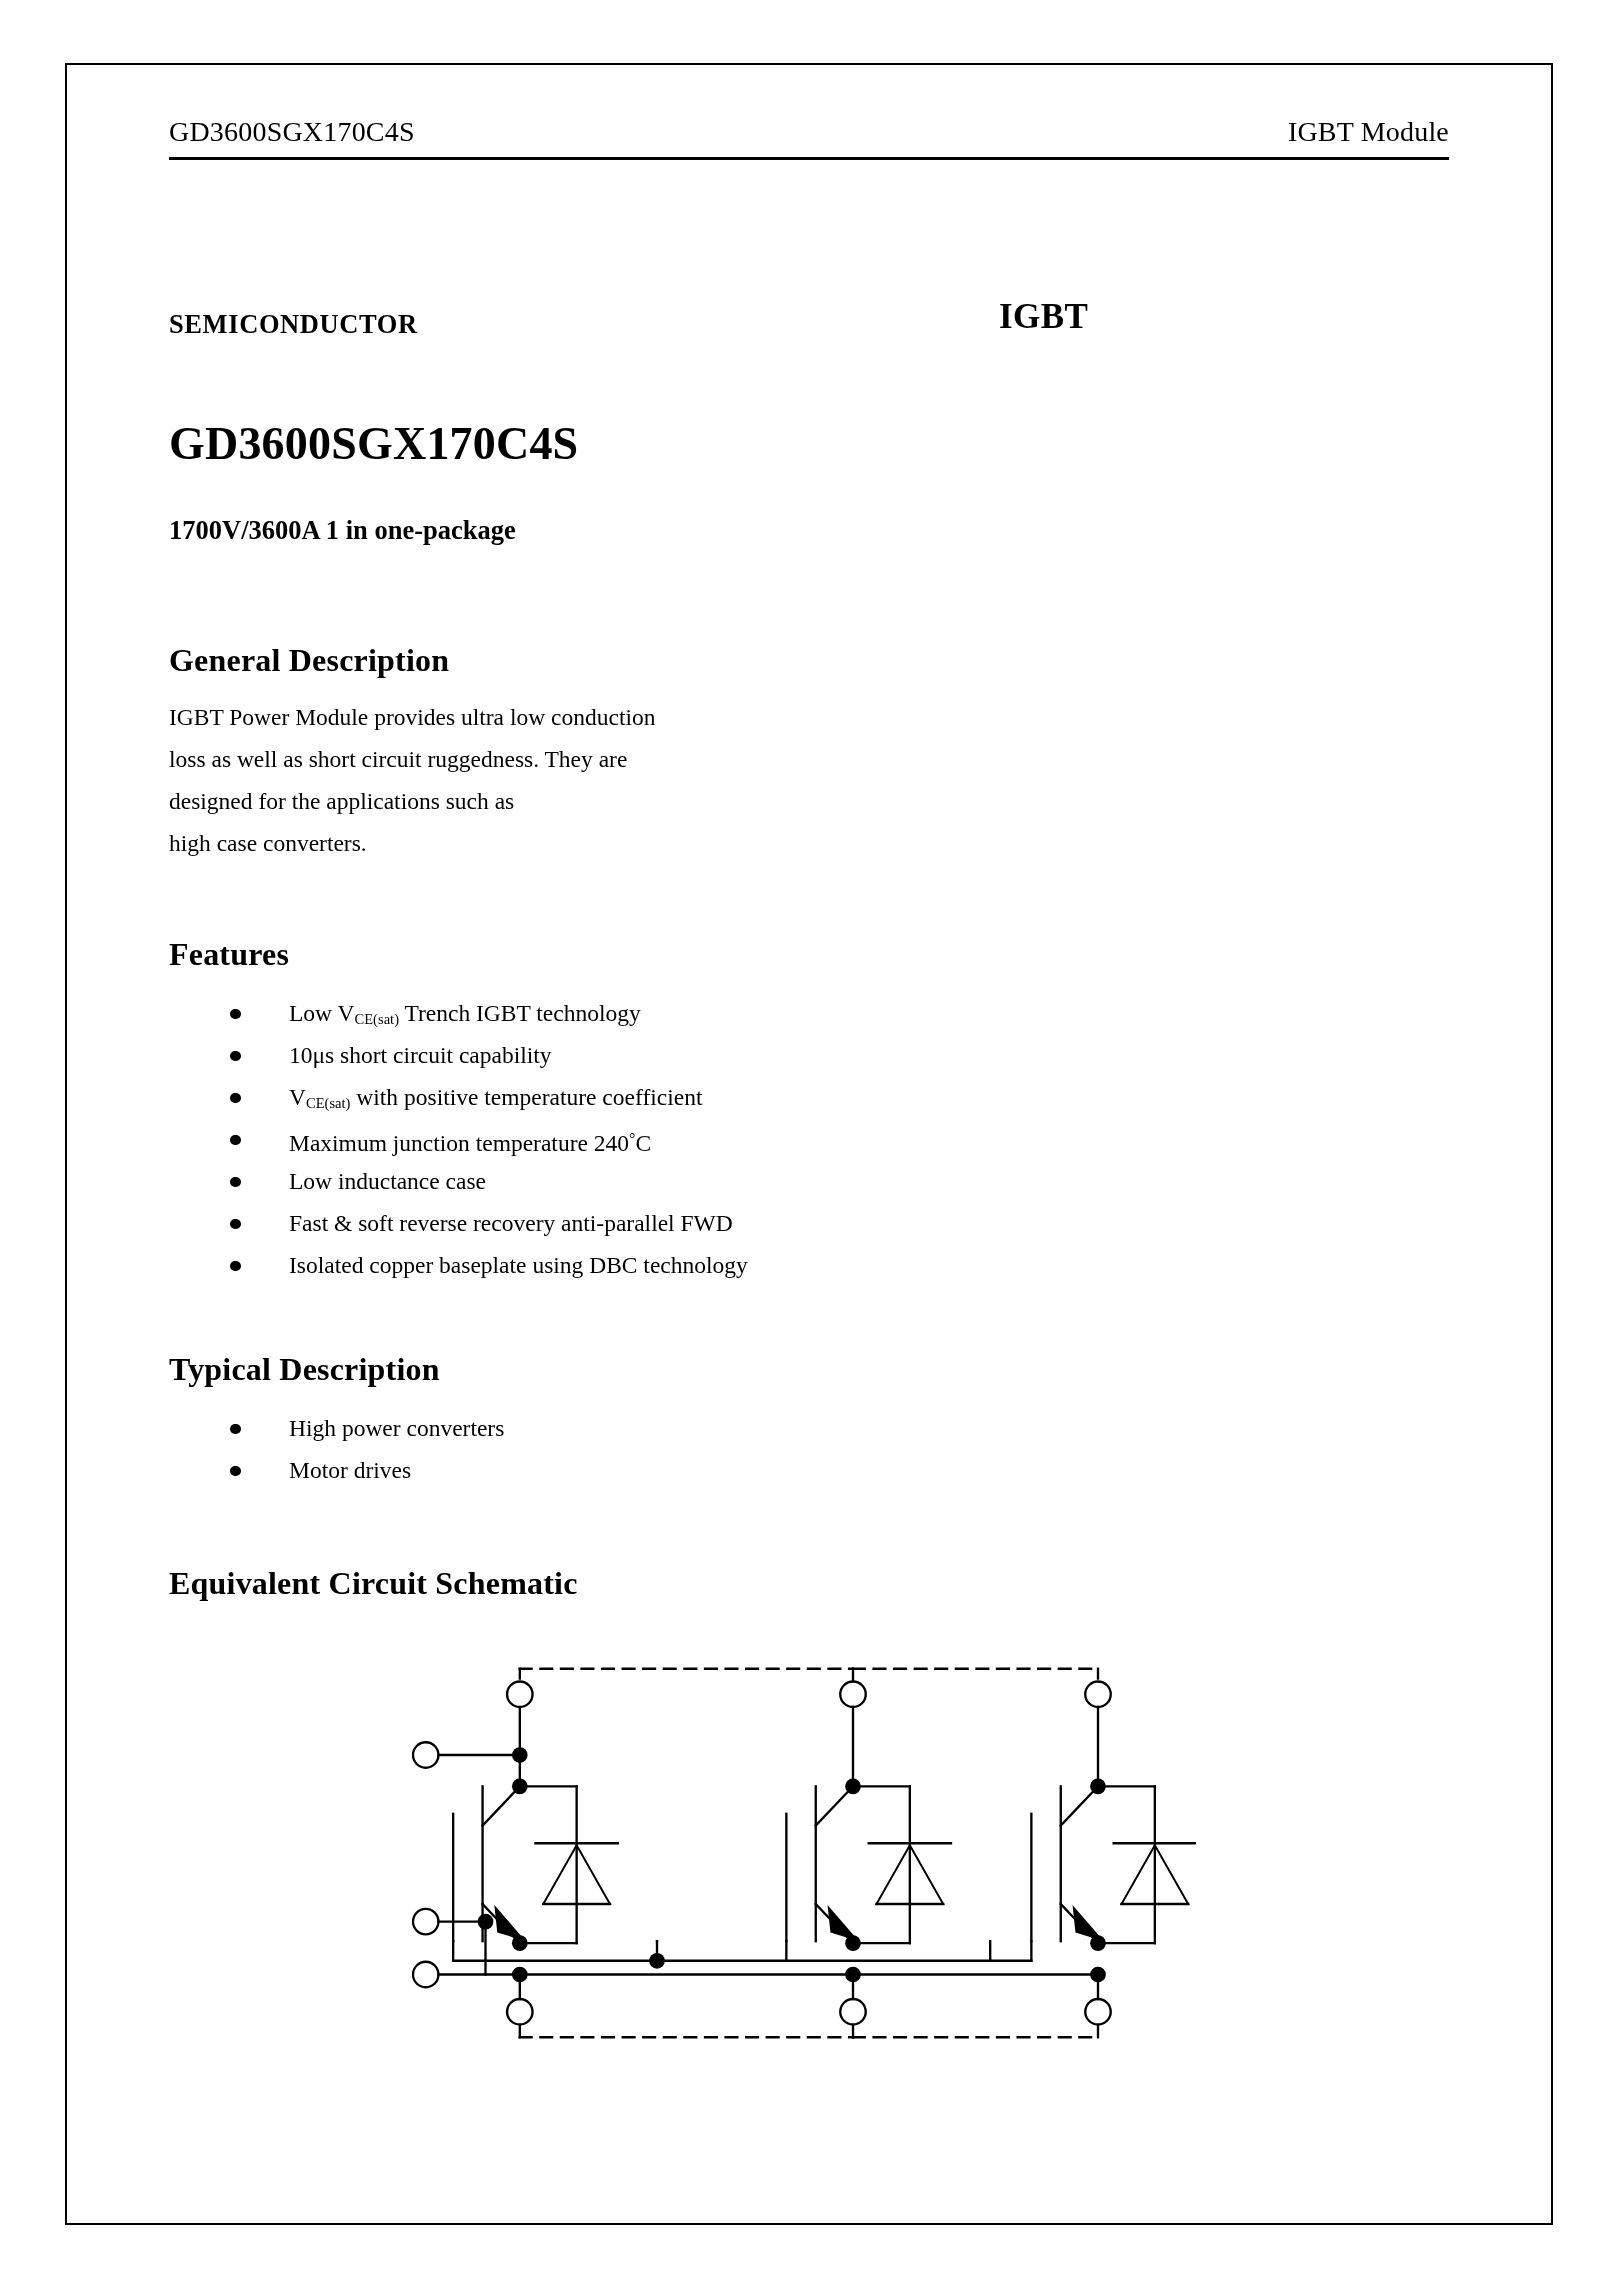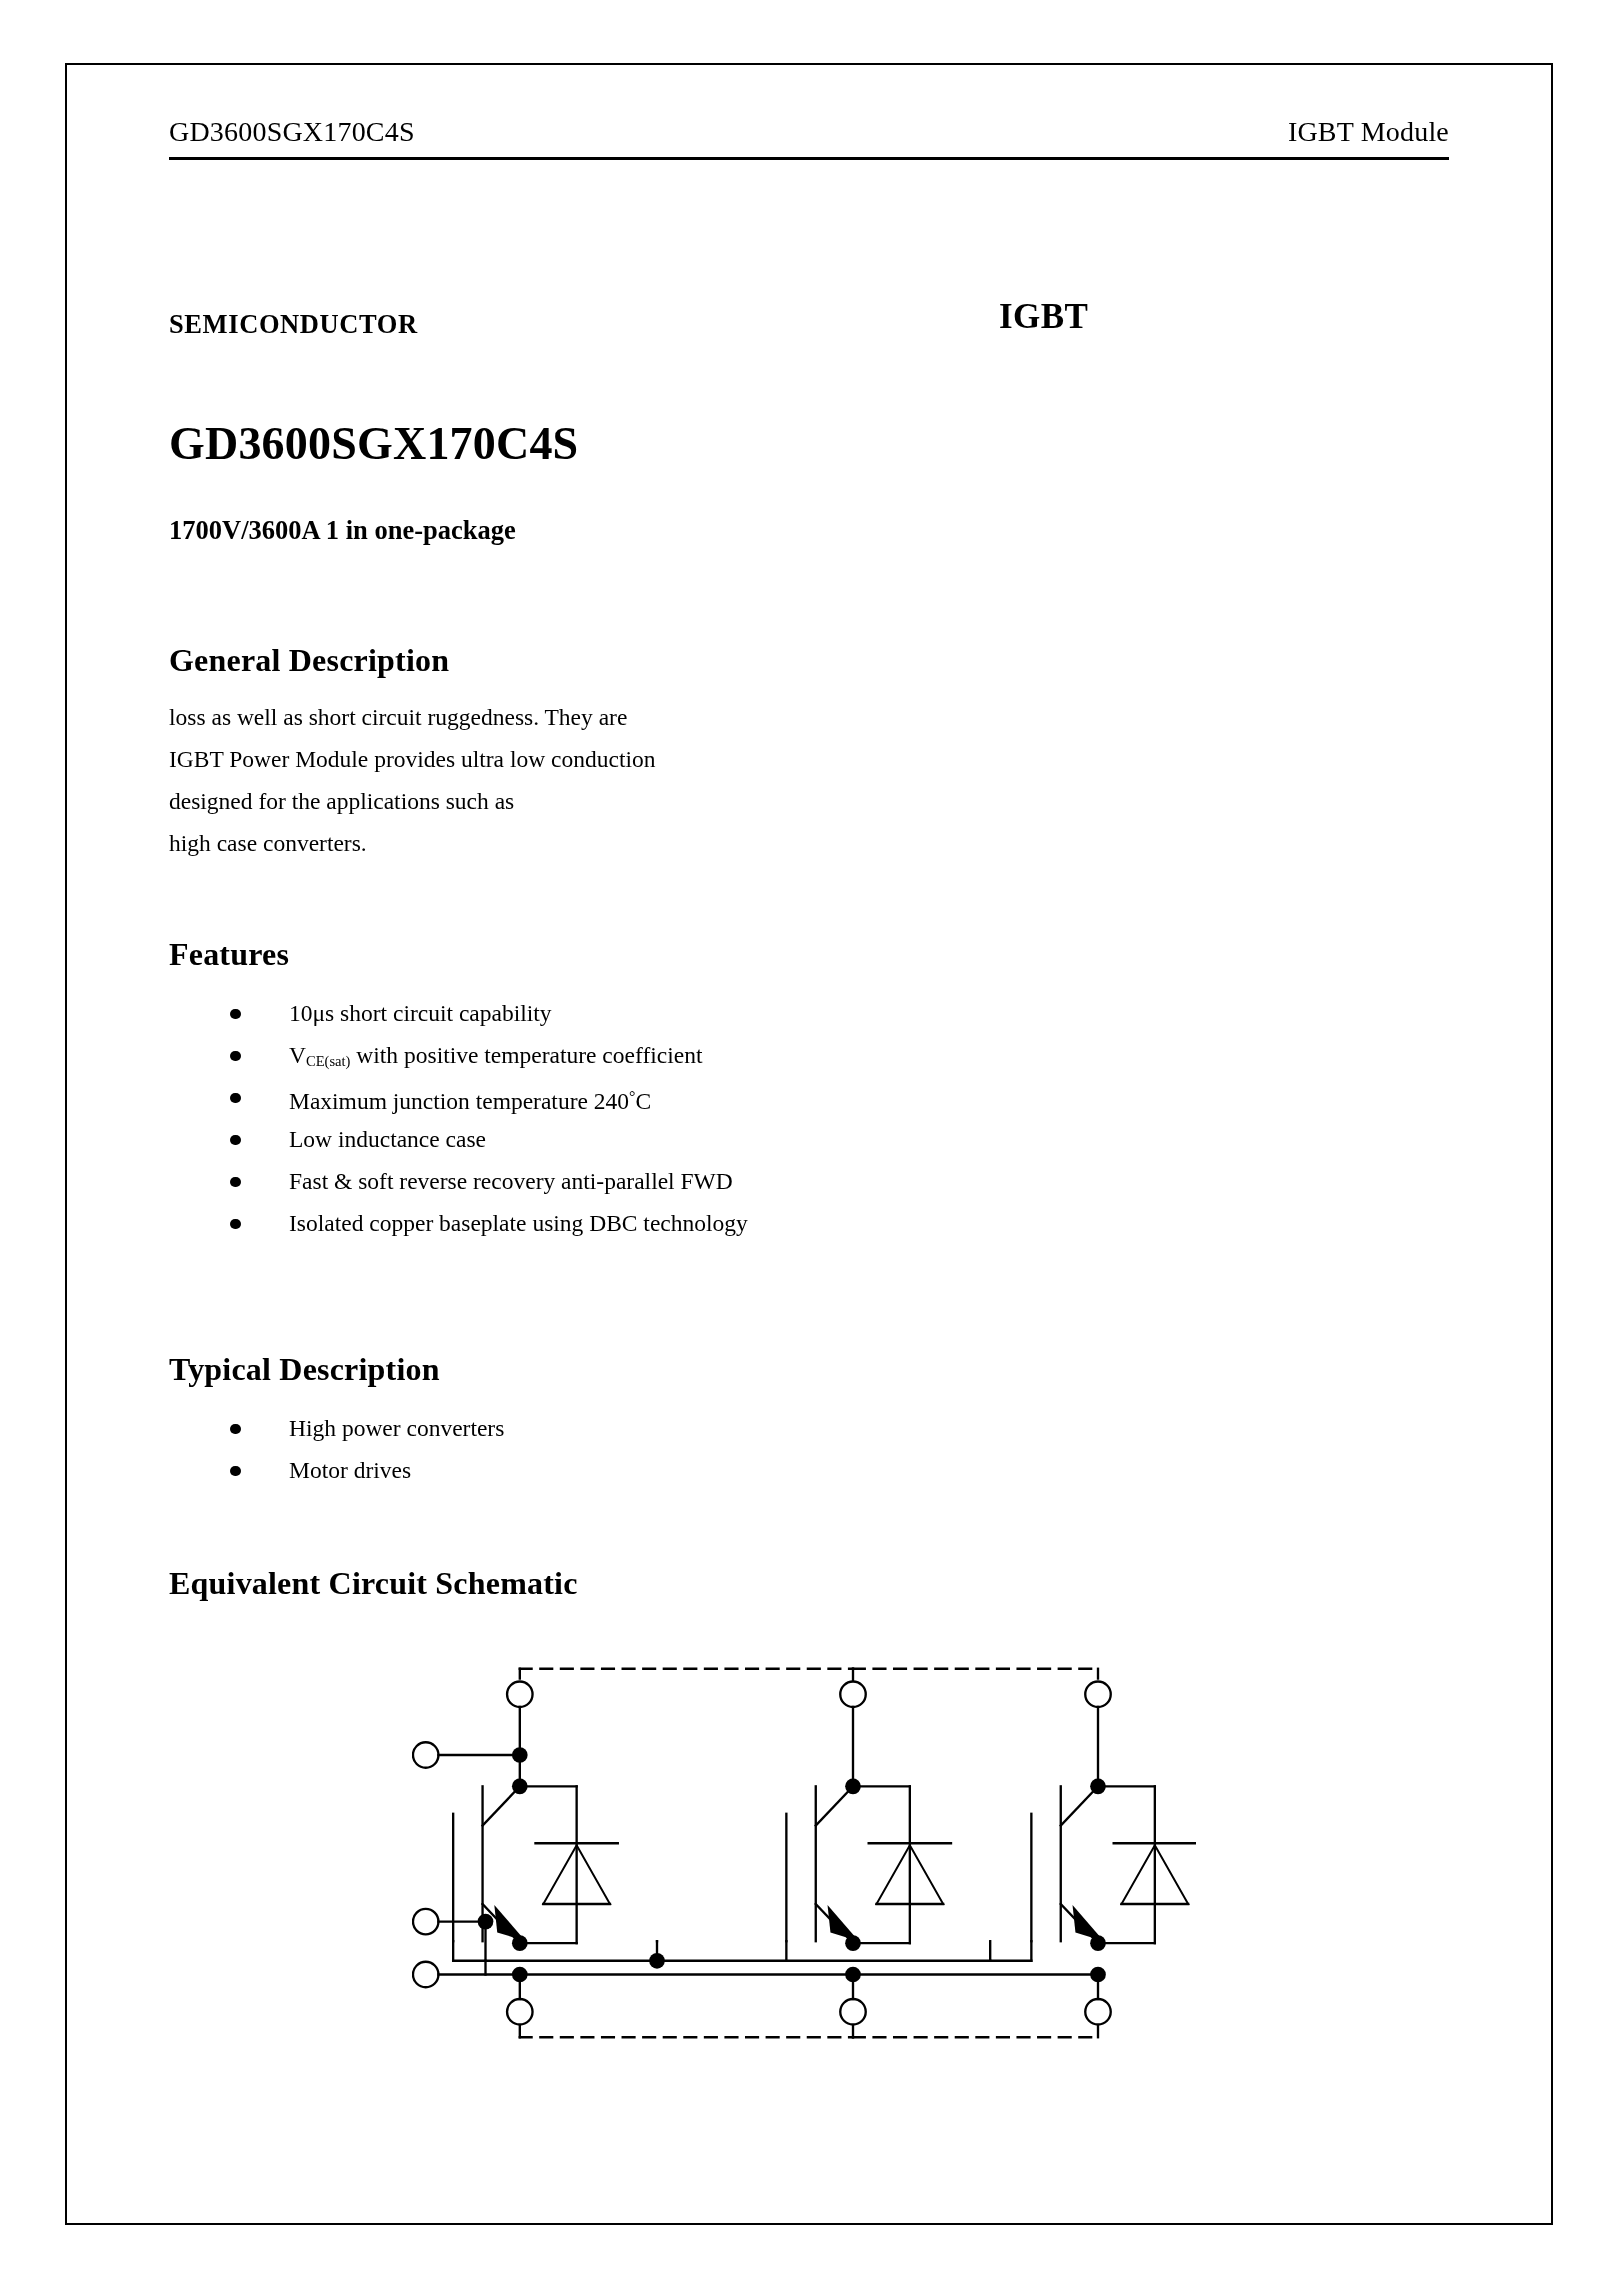--- a/index.html
+++ b/index.html
@@ -160,28 +160,32 @@
 </div>
 <div id="header-rule"></div>
 
 <div id="semiconductor-label">SEMICONDUCTOR</div>
 <div id="igbt-label">IGBT</div>
 <div id="part-number">GD3600SGX170C4S</div>
 <div id="part-subtitle">1700V/3600A 1 in one-package</div>
 
 <div class="section-heading" id="general-description-heading">General Description</div>
 <div class="body-text" id="general-description-body">
+  <div>IGBT Power Module provides ultra low conduction</div>
   <div>loss as well as short circuit ruggedness. They are</div>
-  <div>IGBT Power Module provides ultra low conduction</div>
   <div>designed for the applications such as</div>
   <div>high case converters.</div>
 </div>
 
 <div class="section-heading" id="features-heading">Features</div>
 <ul class="bullet-list" id="features-list">
+  <li>
+    <span class="bullet-dot"></span>
+    <span>Low V</span><sub>CE(sat)</sub><span> Trench IGBT technology</span>
+  </li>
   <li>
     <span class="bullet-dot"></span>
     <span>10μs short circuit capability</span><sub></sub><span></span>
   </li>
   <li>
     <span class="bullet-dot"></span>
     <span>V</span><sub>CE(sat)</sub><span> with positive temperature coefficient</span>
   </li>
   <li>
     <span class="bullet-dot"></span>

